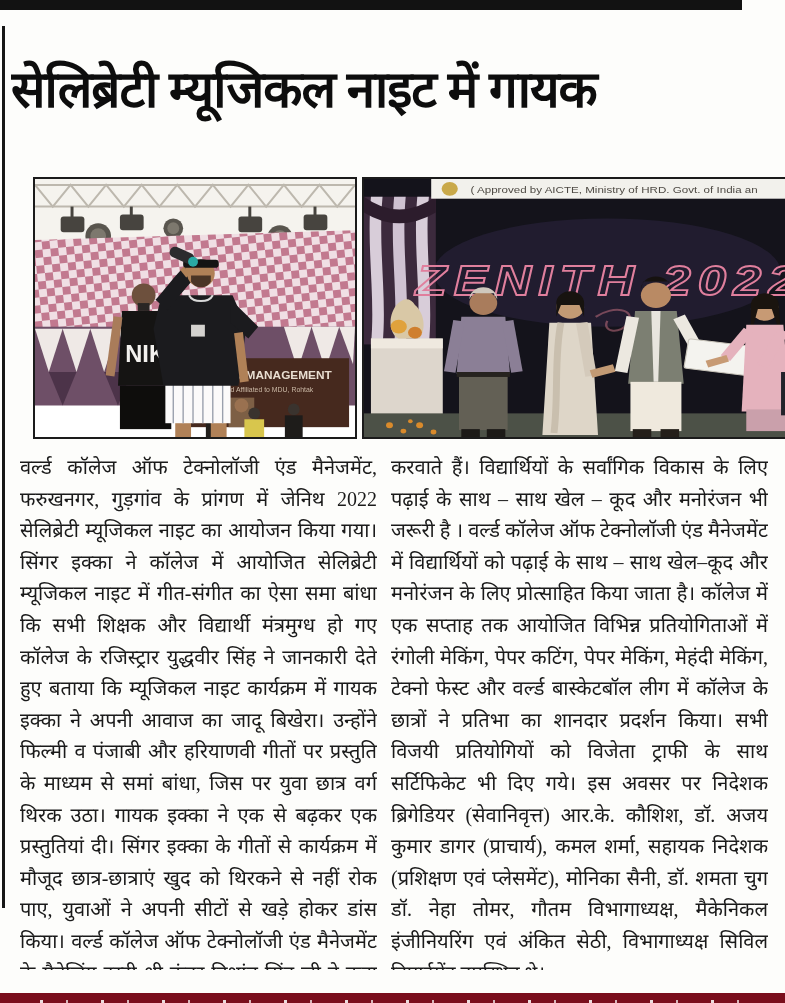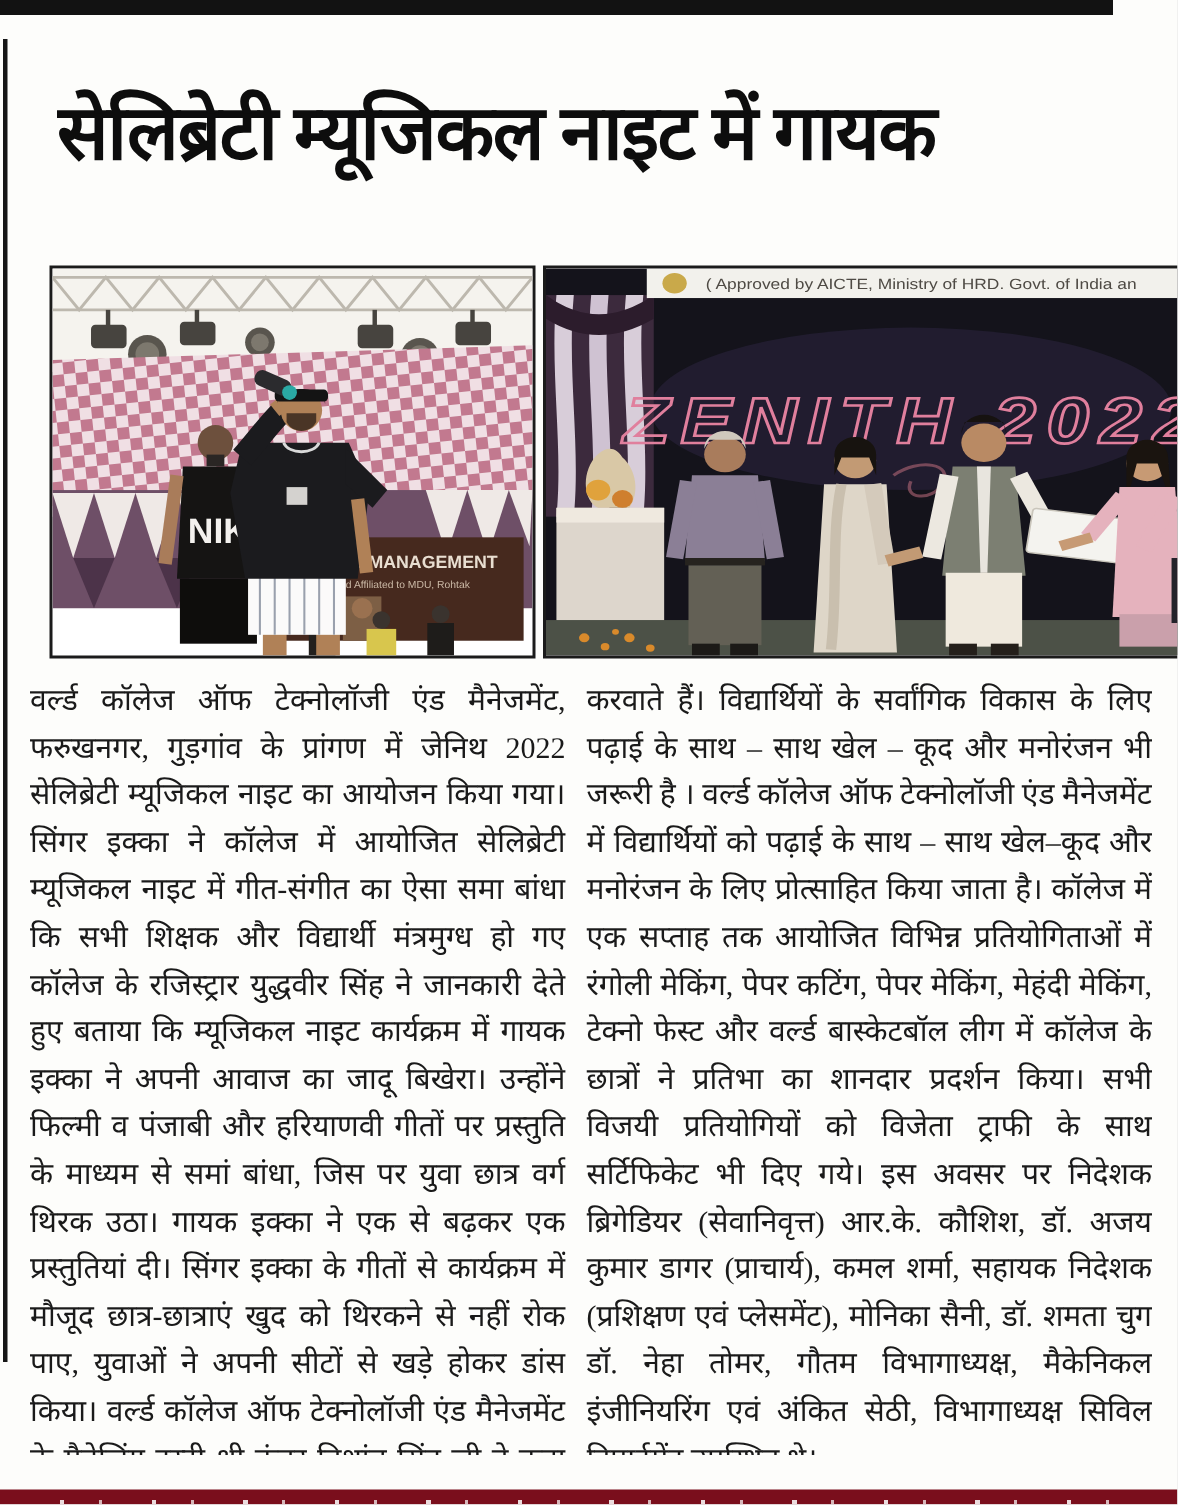--- a/index.html
+++ b/index.html
@@ -12,21 +12,21 @@
   }
   .top-black-bar{
     position:absolute;left:0;top:0;width:742px;height:10px;
     background:#121212;
   }
   .left-rule{
     position:absolute;left:2px;top:26px;width:3px;height:882px;
     background:#161616;
   }
   .headline{
-    position:absolute;left:38px;top:20px;width:740px;height:152px;
+    position:absolute;left:11px;top:20px;width:740px;height:152px;
     font-weight:bold;color:#0d0d0d;
     font-size:51px;line-height:73px;
     letter-spacing:-1px;
     white-space:nowrap;overflow:hidden;
   }
   .headline .hl-line{display:block;}
   .photo-row{position:absolute;left:33px;top:177px;width:714px;height:266px;}
   .photo-frame{
     position:absolute;top:0;height:262px;
     border:2px solid #1b1b1b;background:#fff;box-sizing:border-box;

